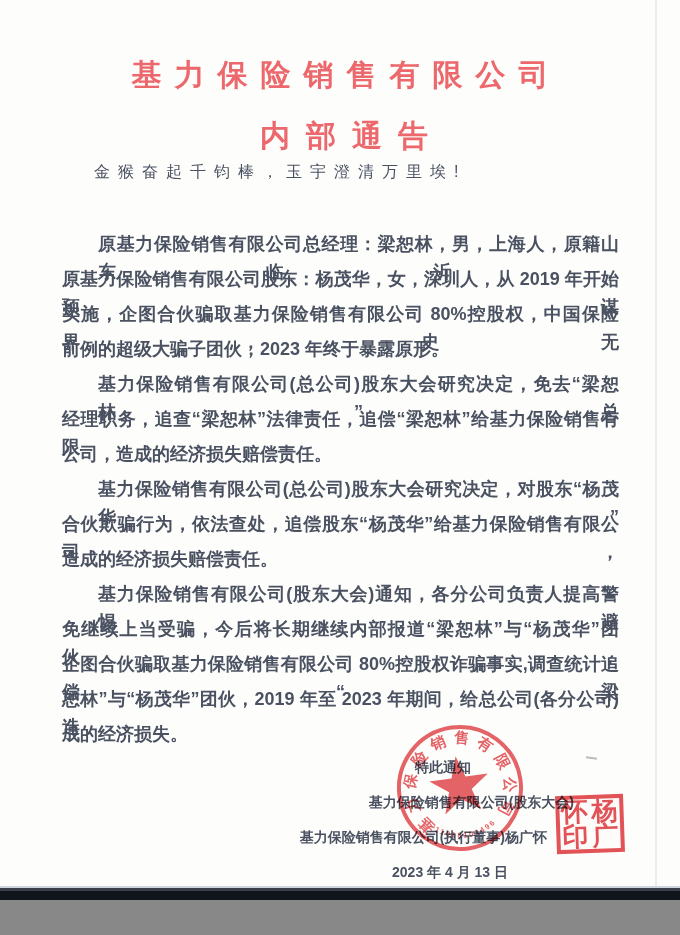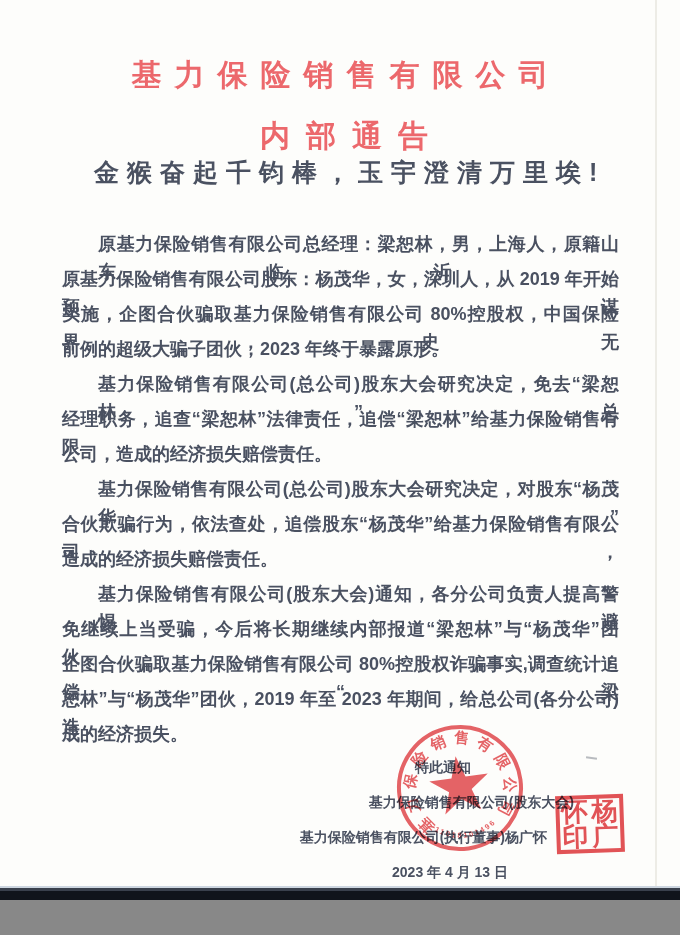--- a/index.html
+++ b/index.html
@@ -19,21 +19,21 @@
     font-size:30px;font-weight:700;
     color:var(--red,#ec686c);
     margin:0;white-space:nowrap;
   }
   .title.l1{top:55px;letter-spacing:13px;padding-left:13px;box-sizing:border-box;}
   .title.l2{top:116px;letter-spacing:16px;padding-left:24px;box-sizing:border-box;}
   
   .slogans{position:absolute;top:154px;left:62px;width:557px;}
   .slogan{
     height:36px;line-height:36px;
-    font-size:25px;font-weight:700;
+    font-size:16px;font-weight:400;
     letter-spacing:8px;white-space:nowrap;
     color:var(--ink,#4a5161);
   }
   .slogan:first-child{padding-left:32px;}
   
   .body{position:absolute;top:230px;left:62px;width:557px;}
   .bl{
     height:35px;line-height:28px;
     font-size:18px;font-weight:600;
     white-space:nowrap;

